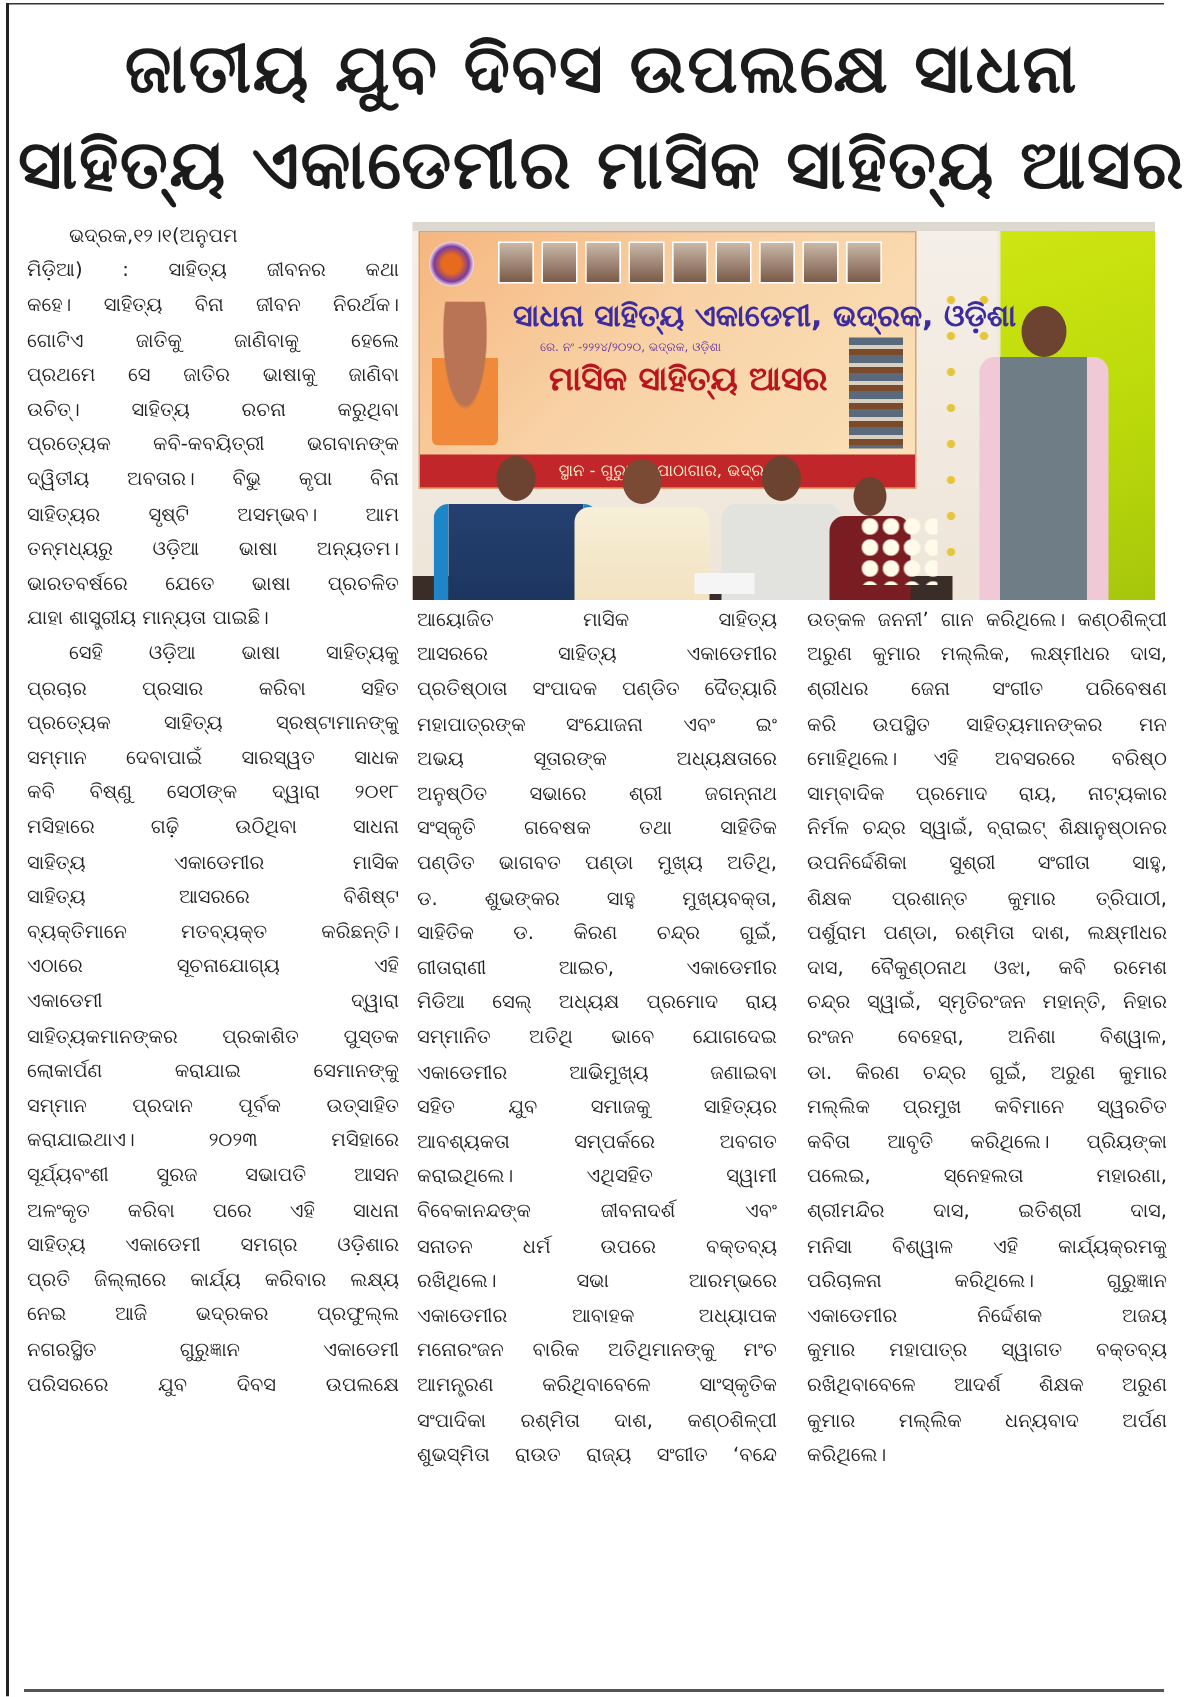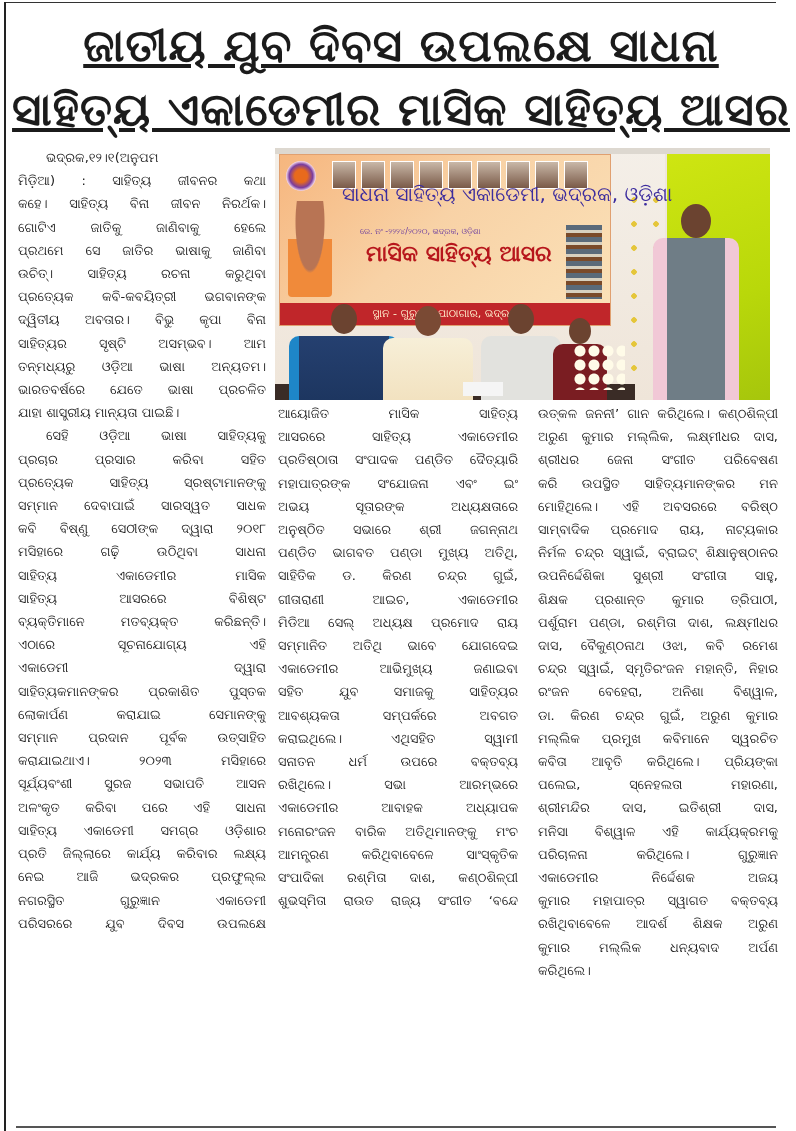--- a/index.html
+++ b/index.html
@@ -1,40 +1,40 @@
 <!DOCTYPE html>
 <html><head>
 <meta charset="utf-8">
 <style>
   html, body { margin: 0; padding: 0; background: #ffffff; }
   body { width: 796px; height: 1131px; position: relative; overflow: hidden; font-family: "DejaVu Sans", sans-serif; color: #1a1a1a; }
   .page-frame { position: absolute; left: 4px; top: 2px; width: 792px; height: 1129px; border-left: 2px solid #222; }
   .top-rule { position: absolute; left: 6px; top: 2px; width: 770px; height: 1px; background: #333; }
   .bottom-rule { position: absolute; left: 16px; top: 1126px; width: 760px; height: 2px; background: #555; }
-  .headline { position: absolute; left: 6px; top: 14px; width: 790px; text-align: center; font-weight: bold; color: #1b1b1b; text-decoration: underline; }
+  .headline { position: absolute; left: 6px; top: 14px; width: 790px; text-align: center; font-weight: bold; color: #1b1b1b; }
   .headline .line { display: block; font-size: 45px; line-height: 64px; letter-spacing: 1px; white-space: nowrap; }
   .col { position: absolute; font-size: 13px; line-height: 23.2px; text-align: justify; color: #202020; }
   .col .ln { display: block; white-space: nowrap; overflow: hidden; text-align-last: justify; text-align: justify; }
   .col .ln.last { text-align-last: left; }
   .col-1 { left: 18px; top: 146px; width: 248px; }
   .col-2 { left: 278px; top: 402px; width: 240px; }
   .col-3 { left: 538px; top: 402px; width: 240px; }
   .indent { padding-left: 28px; }
 
   
   .photo { position: absolute; left: 275px; top: 148px; width: 495px; height: 252px; overflow: hidden; background: #efe6dc; }
   .photo .wall-left { position: absolute; left: 0; top: 0; width: 390px; height: 252px; background: linear-gradient(180deg, #f4efe8 0%, #efe5d9 100%); }
   .photo .wall-green { position: absolute; left: 392px; top: 0; width: 103px; height: 252px; background: linear-gradient(160deg, #cfe612 0%, #b9d80a 60%, #a6c60c 100%); }
   .photo .ceiling { position: absolute; left: 0; top: 0; width: 495px; height: 6px; background: #ddd8d0; }
   .photo .dots { position: absolute; left: 348px; top: 40px; width: 44px; height: 190px; background-image: radial-gradient(circle, #e5c63a 2.5px, transparent 3px); background-size: 22px 24px; }
   .banner { position: absolute; left: 4px; top: 6px; width: 330px; height: 170px; background: linear-gradient(135deg, #f6b67e 0%, #f8d2a6 45%, #fbe2b9 100%); border: 1px solid #e0a070; }
   .banner .logo { position: absolute; left: 6px; top: 6px; width: 30px; height: 30px; border-radius: 50%; background: radial-gradient(circle, #e86a1c 30%, #7a3c9e 55%, #f3d6e8 70%); }
   .banner .portraits { position: absolute; left: 52px; top: 6px; display: flex; gap: 5px; }
   .banner .portraits span { display: block; width: 22px; height: 26px; background: linear-gradient(180deg, #c9b8a8, #7a5a48); border: 1px solid #fff; }
-  .banner .title { position: absolute; left: 62px; top: 27px; font-size: 20px; font-weight: normal; color: #3c2c9e; white-space: nowrap; }
+  .banner .title { position: absolute; left: 62px; top: 43px; font-size: 20px; font-weight: bold; color: #3c2c9e; white-space: nowrap; }
   .banner .sub { position: absolute; left: 80px; top: 72px; font-size: 8px; color: #6a3c9e; white-space: nowrap; }
   .banner .title2 { position: absolute; left: 86px; top: 86px; font-size: 22px; font-weight: bold; color: #b7161c; white-space: nowrap; }
   .banner .strip { position: absolute; left: 0; top: 148px; width: 330px; height: 22px; background: #c0262a; color: #fff3d0; font-size: 11px; line-height: 22px; text-align: center; white-space: nowrap; }
   .banner .books { position: absolute; left: 286px; top: 70px; width: 36px; height: 74px; background: repeating-linear-gradient(180deg, #5a6a7a 0 5px, #d7d0c0 5px 8px, #7a4a2a 8px 12px); }
   .banner .poet { position: absolute; left: 8px; top: 46px; width: 44px; height: 96px; background: radial-gradient(ellipse at 50% 22%, #b87454 0 14px, transparent 15px), linear-gradient(180deg, transparent 0 38px, #f08a3a 38px 100%); border-radius: 4px; }
   .person { position: absolute; border-radius: 10px 10px 0 0; }
   .person .head { position: absolute; width: 26px; height: 30px; border-radius: 50%; background: #6b4330; left: 50%; transform: translateX(-50%); top: -32px; }
   .p1 { left: 14px; top: 188px; width: 90px; height: 64px; background: linear-gradient(180deg, #254070, #1d3660); border-left: 10px solid #1e86c8; border-right: 10px solid #1e86c8; }
   .p2 { left: 108px; top: 190px; width: 90px; height: 62px; background: linear-gradient(180deg, #f7efd8, #f2e2c0); }
   .p2 .head { background: #7a4a34; }
@@ -140,29 +140,32 @@
   <span class="ln">ପରିସରରେ ଯୁବ ଦିବସ ଉପଲକ୍ଷେ</span>
 </div>
 
 <div class="col col-2">
   <span class="ln">ଆୟୋଜିତ ମାସିକ ସାହିତ୍ୟ</span>
   <span class="ln">ଆସରରେ ସାହିତ୍ୟ ଏକାଡେମୀର</span>
   <span class="ln">ପ୍ରତିଷ୍ଠାତା ସଂପାଦକ ପଣ୍ଡିତ ଦୈତ୍ୟାରି</span>
   <span class="ln">ମହାପାତ୍ରଙ୍କ ସଂଯୋଜନା ଏବଂ ଇଂ</span>
   <span class="ln">ଅଭୟ ସୂତାରଙ୍କ ଅଧ୍ୟକ୍ଷତାରେ</span>
   <span class="ln">ଅନୁଷ୍ଠିତ ସଭାରେ ଶ୍ରୀ ଜଗନ୍ନାଥ</span>
+  <span class="ln">ସଂସ୍କୃତି ଗବେଷକ ତଥା ସାହିତିକ</span>
   <span class="ln">ପଣ୍ଡିତ ଭାଗବତ ପଣ୍ଡା ମୁଖ୍ୟ ଅତିଥି,</span>
+  <span class="ln">ଡ. ଶୁଭଙ୍କର ସାହୁ ମୁଖ୍ୟବକ୍ତା,</span>
   <span class="ln">ସାହିତିକ ଡ. କିରଣ ଚନ୍ଦ୍ର ଗୁଇଁ,</span>
   <span class="ln">ଗୀତାରାଣୀ ଆଇଚ, ଏକାଡେମୀର</span>
   <span class="ln">ମିଡିଆ ସେଲ୍ ଅଧ୍ୟକ୍ଷ ପ୍ରମୋଦ ରାୟ</span>
   <span class="ln">ସମ୍ମାନିତ ଅତିଥି ଭାବେ ଯୋଗଦେଇ</span>
   <span class="ln">ଏକାଡେମୀର ଆଭିମୁଖ୍ୟ ଜଣାଇବା</span>
   <span class="ln">ସହିତ ଯୁବ ସମାଜକୁ ସାହିତ୍ୟର</span>
   <span class="ln">ଆବଶ୍ୟକତା ସମ୍ପର୍କରେ ଅବଗତ</span>
   <span class="ln">କରାଇଥିଲେ। ଏଥିସହିତ ସ୍ୱାମୀ</span>
+  <span class="ln">ବିବେକାନନ୍ଦଙ୍କ ଜୀବନାଦର୍ଶ ଏବଂ</span>
   <span class="ln">ସନାତନ ଧର୍ମ ଉପରେ ବକ୍ତବ୍ୟ</span>
   <span class="ln">ରଖିଥିଲେ। ସଭା ଆରମ୍ଭରେ</span>
   <span class="ln">ଏକାଡେମୀର ଆବାହକ ଅଧ୍ୟାପକ</span>
   <span class="ln">ମନୋରଂଜନ ବାରିକ ଅତିଥିମାନଙ୍କୁ ମଂଚ</span>
   <span class="ln">ଆମନ୍ତ୍ରଣ କରିଥିବାବେଳେ ସାଂସ୍କୃତିକ</span>
   <span class="ln">ସଂପାଦିକା ରଶ୍ମିତା ଦାଶ, କଣ୍ଠଶିଳ୍ପୀ</span>
   <span class="ln">ଶୁଭସ୍ମିତା ରାଉତ ରାଜ୍ୟ ସଂଗୀତ ‘ବନ୍ଦେ</span>
 </div>
 
 <div class="col col-3">

